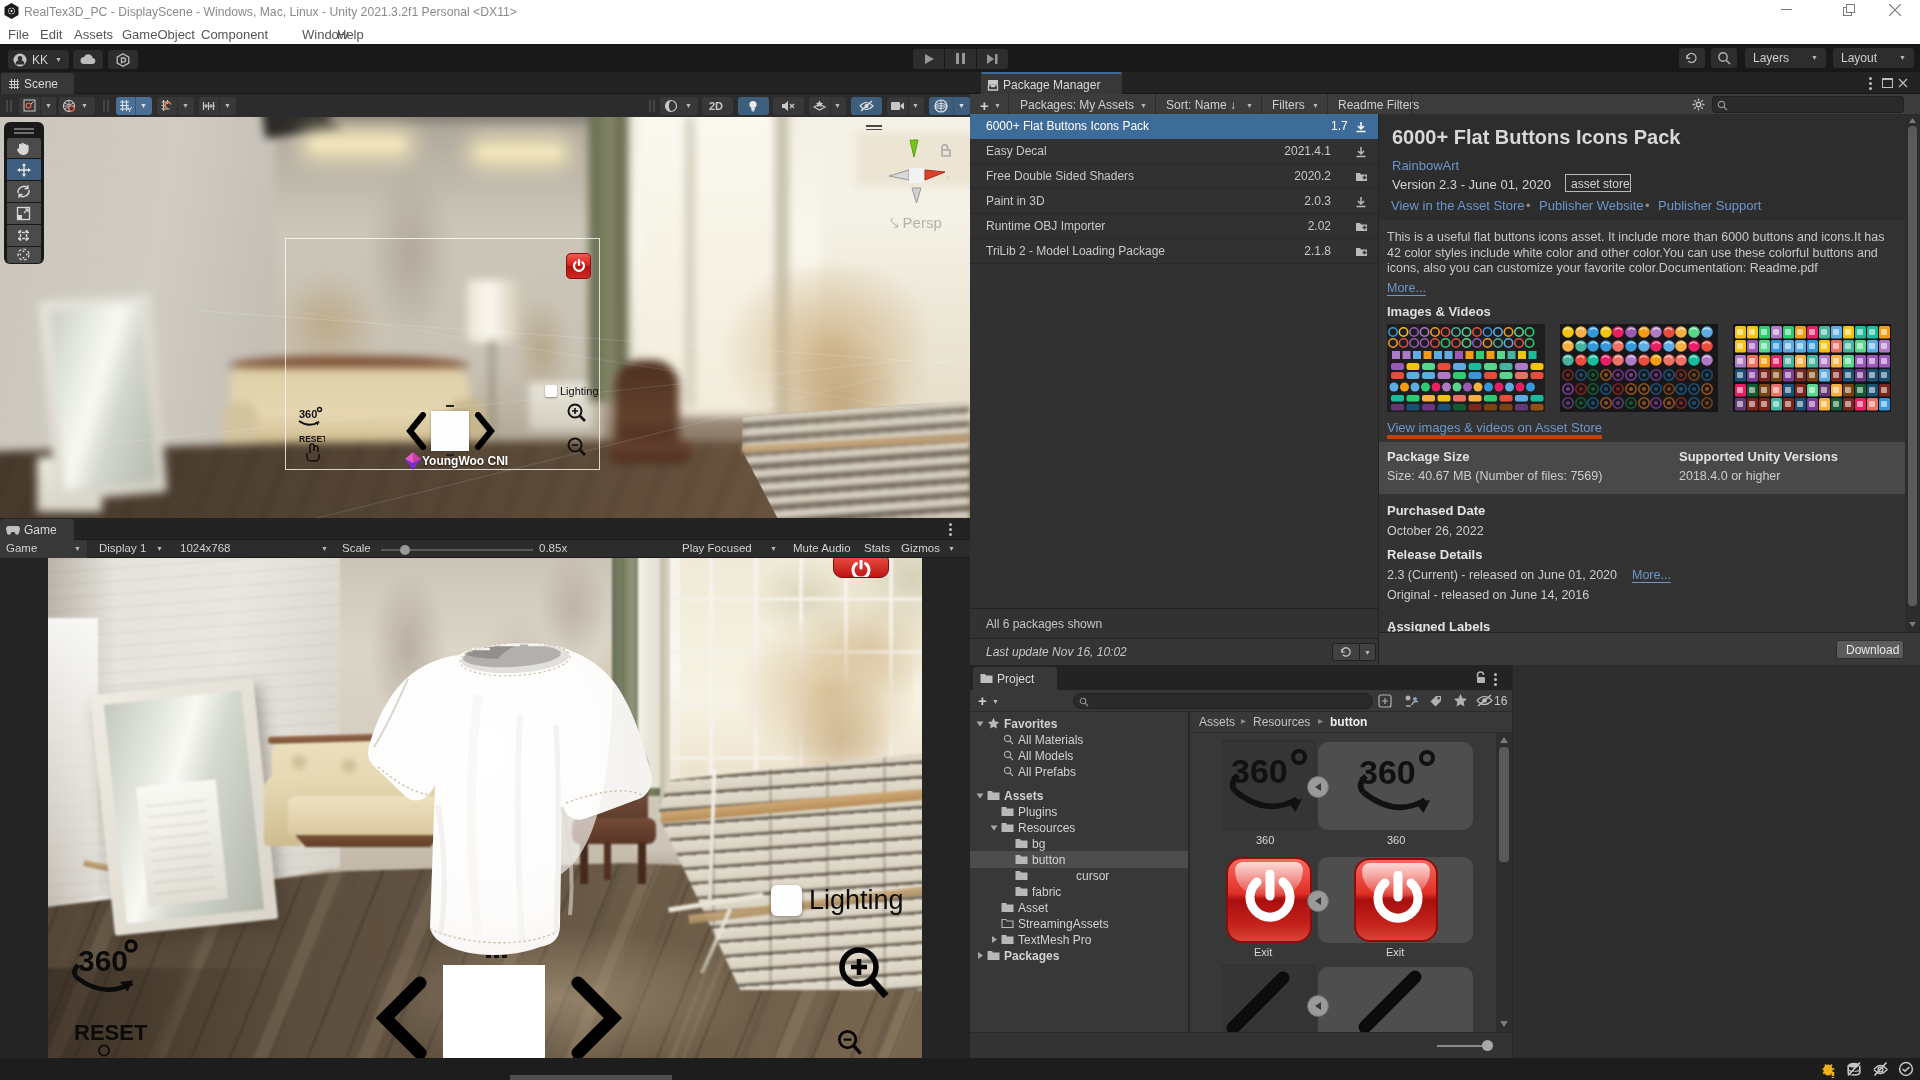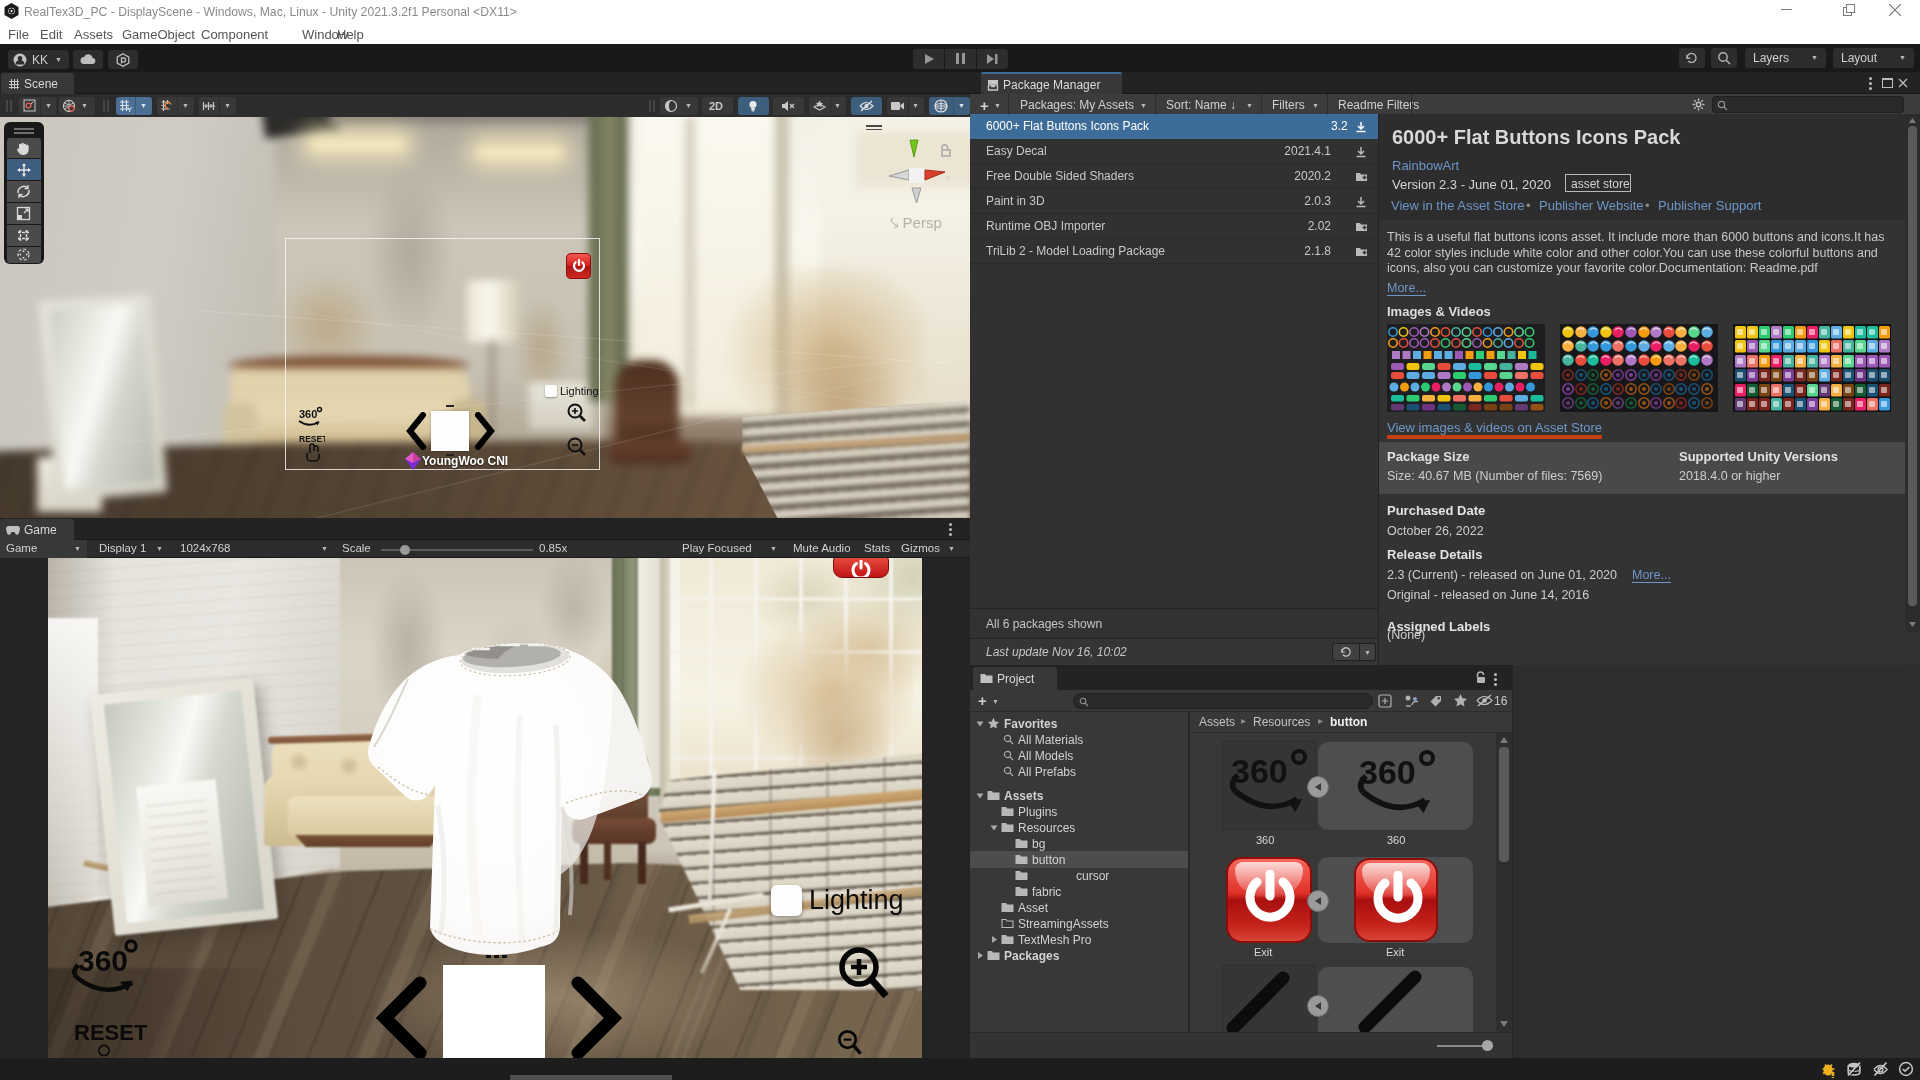--- a/index.html
+++ b/index.html
@@ -611,21 +611,21 @@
  <div class="abs" style="left:742px;top:24px;width:192px;height:17px;background:#2a2a2a;border:1px solid #212121;border-radius:3px;">
   <svg class="abs" style="left:4px;top:3px;" width="11" height="11">
         <circle cx="4.5" cy="4.5" r="3.2" fill="none" stroke="#909090" stroke-width="1.2"></circle>
         <path d="M7 7 L10 10" stroke="#909090" stroke-width="1.3"></path>
       </svg>
  </div>
 
  <div class="abs" style="left:0;top:42px;width:408px;height:494px;background:#313131;"></div>
  <div class="abs" style="left:0;top:42px;width:408px;height:25px;background:#3d6c99;">
   <span class="abs" style="left:16px;top:5px;font-size:12px;color:#ffffff;">6000+ Flat Buttons Icons Pack</span>
-  <span class="abs" style="left:361px;top:5px;font-size:12px;color:#fff;">3.2</span>
+  <span class="abs" style="left:361px;top:5px;font-size:12px;color:#fff;">1.7</span>
   <svg class="abs" style="left:385px;top:7px;" width="12" height="12">
         <path d="M6 1 v6 M3 5 l3 3 3-3" stroke="#fff" stroke-width="1.5" fill="none"></path>
         <path d="M1.5 10.5 h9" stroke="#fff" stroke-width="1.5"></path>
       </svg>
  </div>
 <div class="abs" style="left:0;top:67px;width:408px;height:25px;background:#313131;border-bottom:1px solid #292929;">
       <span class="abs" style="left:16px;top:5px;font-size:12px;color:#c9c9c9;">Easy Decal</span>
       <span class="abs" style="right:47px;top:5px;font-size:12px;color:#c9c9c9;">2021.4.1</span>
       <svg class="abs" style="left:385px;top:7px;" width="12" height="12">
         <path d="M6 1 v6 M3 5 l3 3 3-3" stroke="#bbb" stroke-width="1.5" fill="none"></path>
@@ -1115,20 +1115,25 @@
   <span class="abs" style="left:8px;top:283px;font-size:13px;font-weight:bold;color:#e2e2e2;">Purchased Date</span>
   <span class="abs" style="left:8px;top:304px;font-size:12.5px;color:#cdcdcd;">October 26, 2022</span>
   <span class="abs" style="left:8px;top:327px;font-size:13px;font-weight:bold;color:#e2e2e2;">Release Details</span>
   <span class="abs" style="left:8px;top:348px;font-size:12.5px;color:#cdcdcd;">2.3 (Current) - released on June 01, 2020</span>
   <span class="abs" style="left:253px;top:348px;font-size:12.5px;color:#6d96c9;border-bottom:1px solid #6d96c9;">More...</span>
   <span class="abs" style="left:8px;top:368px;font-size:12.5px;color:#cdcdcd;">Original - released on June 14, 2016</span>
   <span class="abs" style="left:8px;top:399px;font-size:13px;font-weight:bold;color:#e2e2e2;">Assigned Labels</span>
   <span class="abs" style="left:8px;top:408px;font-size:12.5px;color:#cdcdcd;">(None)</span>
  </div>
 
+ <div class="abs" style="left:409px;top:560px;width:541px;height:33px;background:#393939;border-top:1px solid #232323;">
+  <div class="abs" style="left:457px;top:7px;width:68px;height:19px;background:#5c5c5c;border-radius:3px;border:1px solid #2e2e2e;">
+   <span class="abs" style="left:9px;top:2px;font-size:12px;color:#e8e8e8;">Download</span>
+  </div>
+ </div>
 
  <div class="abs" style="left:935px;top:42px;width:15px;height:518px;background:#2c2c2c;">
   <div class="abs" style="left:4px;top:4px;width:7px;height:5px;">
         <svg width="7" height="5">
           <path d="M3.5 0 L7 5 H0 Z" fill="#7a7a7a"></path>
         </svg>
       </div>
   <div class="abs" style="left:3px;top:12px;width:9px;height:480px;background:#5a5a5a;border-radius:4px;"></div>
   <div class="abs" style="left:4px;top:508px;width:7px;height:5px;">
         <svg width="7" height="5">

